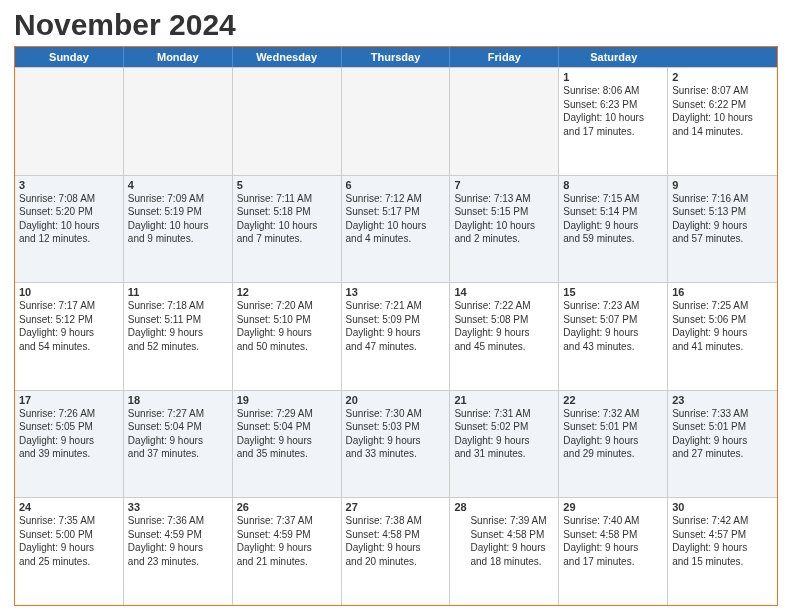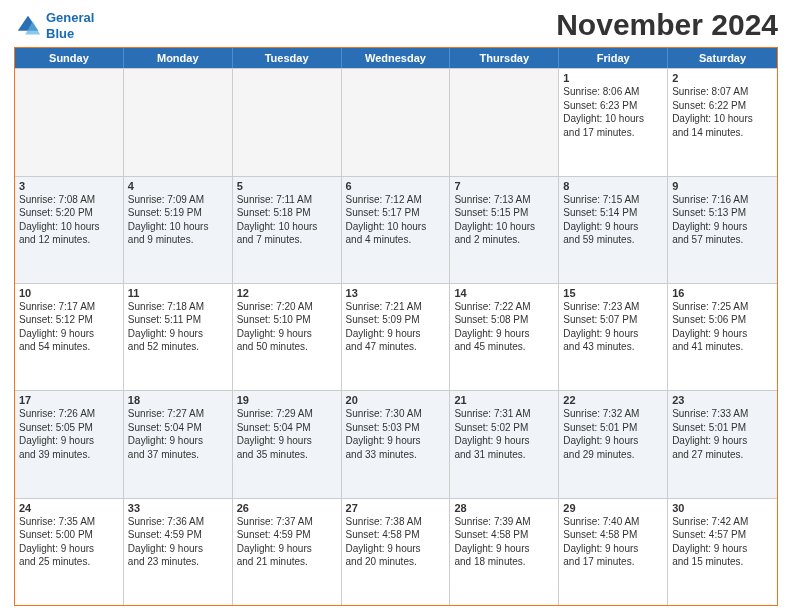--- a/index.html
+++ b/index.html
@@ -106,40 +106,29 @@
       font-size: 10px;
       color: #333;
       line-height: 1.35;
     }
   </style>
 </head>
 <body>
 
 <div class="page">
   <div class="top-section">
-    <div class="logo">
-      <svg class="logo-icon" viewBox="0 0 30 30">
-        <polygon points="15,4 26,20 4,20" fill="#2a6eb5"></polygon>
-        <polygon points="20,10 28,24 12,24" fill="#5ab0e0" opacity="0.7"></polygon>
-      </svg>
-      <div class="logo-text">
-        <div><span class="logo-blue">General</span></div>
-        <div><span class="logo-blue">Blue</span></div>
-      </div>
-    </div>
     <div class="header-right">
       <div class="month-title">November 2024</div>
     </div>
   </div>
 
   <div class="calendar">
     <div class="cal-header">
       <div class="cal-header-cell">Sunday</div>
       <div class="cal-header-cell">Monday</div>
-      <div class="cal-header-cell">Tuesday</div>
       <div class="cal-header-cell">Wednesday</div>
       <div class="cal-header-cell">Thursday</div>
       <div class="cal-header-cell">Friday</div>
       <div class="cal-header-cell">Saturday</div>
     </div>
     <div class="cal-body" id="cal-body">
     <div class="cal-row">
           <div class="cal-cell empty"></div>
           <div class="cal-cell empty"></div>
           <div class="cal-cell empty"></div>
@@ -337,21 +326,21 @@
           </div>
           <div class="cal-cell">
             <div class="day-num">27</div>
             <div class="day-info" style="white-space: pre-line;">Sunrise: 7:38 AM
 Sunset: 4:58 PM
 Daylight: 9 hours
 and 20 minutes.</div>
           </div>
           <div class="cal-cell">
             <div class="day-num">28</div>
-            <div class="day-info" style="white-space: pre-line;">Sunrise: 7:39 AM
+            <div class="day-info" style="white-space: pre-line; margin-left: 16px;">Sunrise: 7:39 AM
 Sunset: 4:58 PM
 Daylight: 9 hours
 and 18 minutes.</div>
           </div>
           <div class="cal-cell">
             <div class="day-num">29</div>
             <div class="day-info" style="white-space: pre-line;">Sunrise: 7:40 AM
 Sunset: 4:58 PM
 Daylight: 9 hours
 and 17 minutes.</div>

